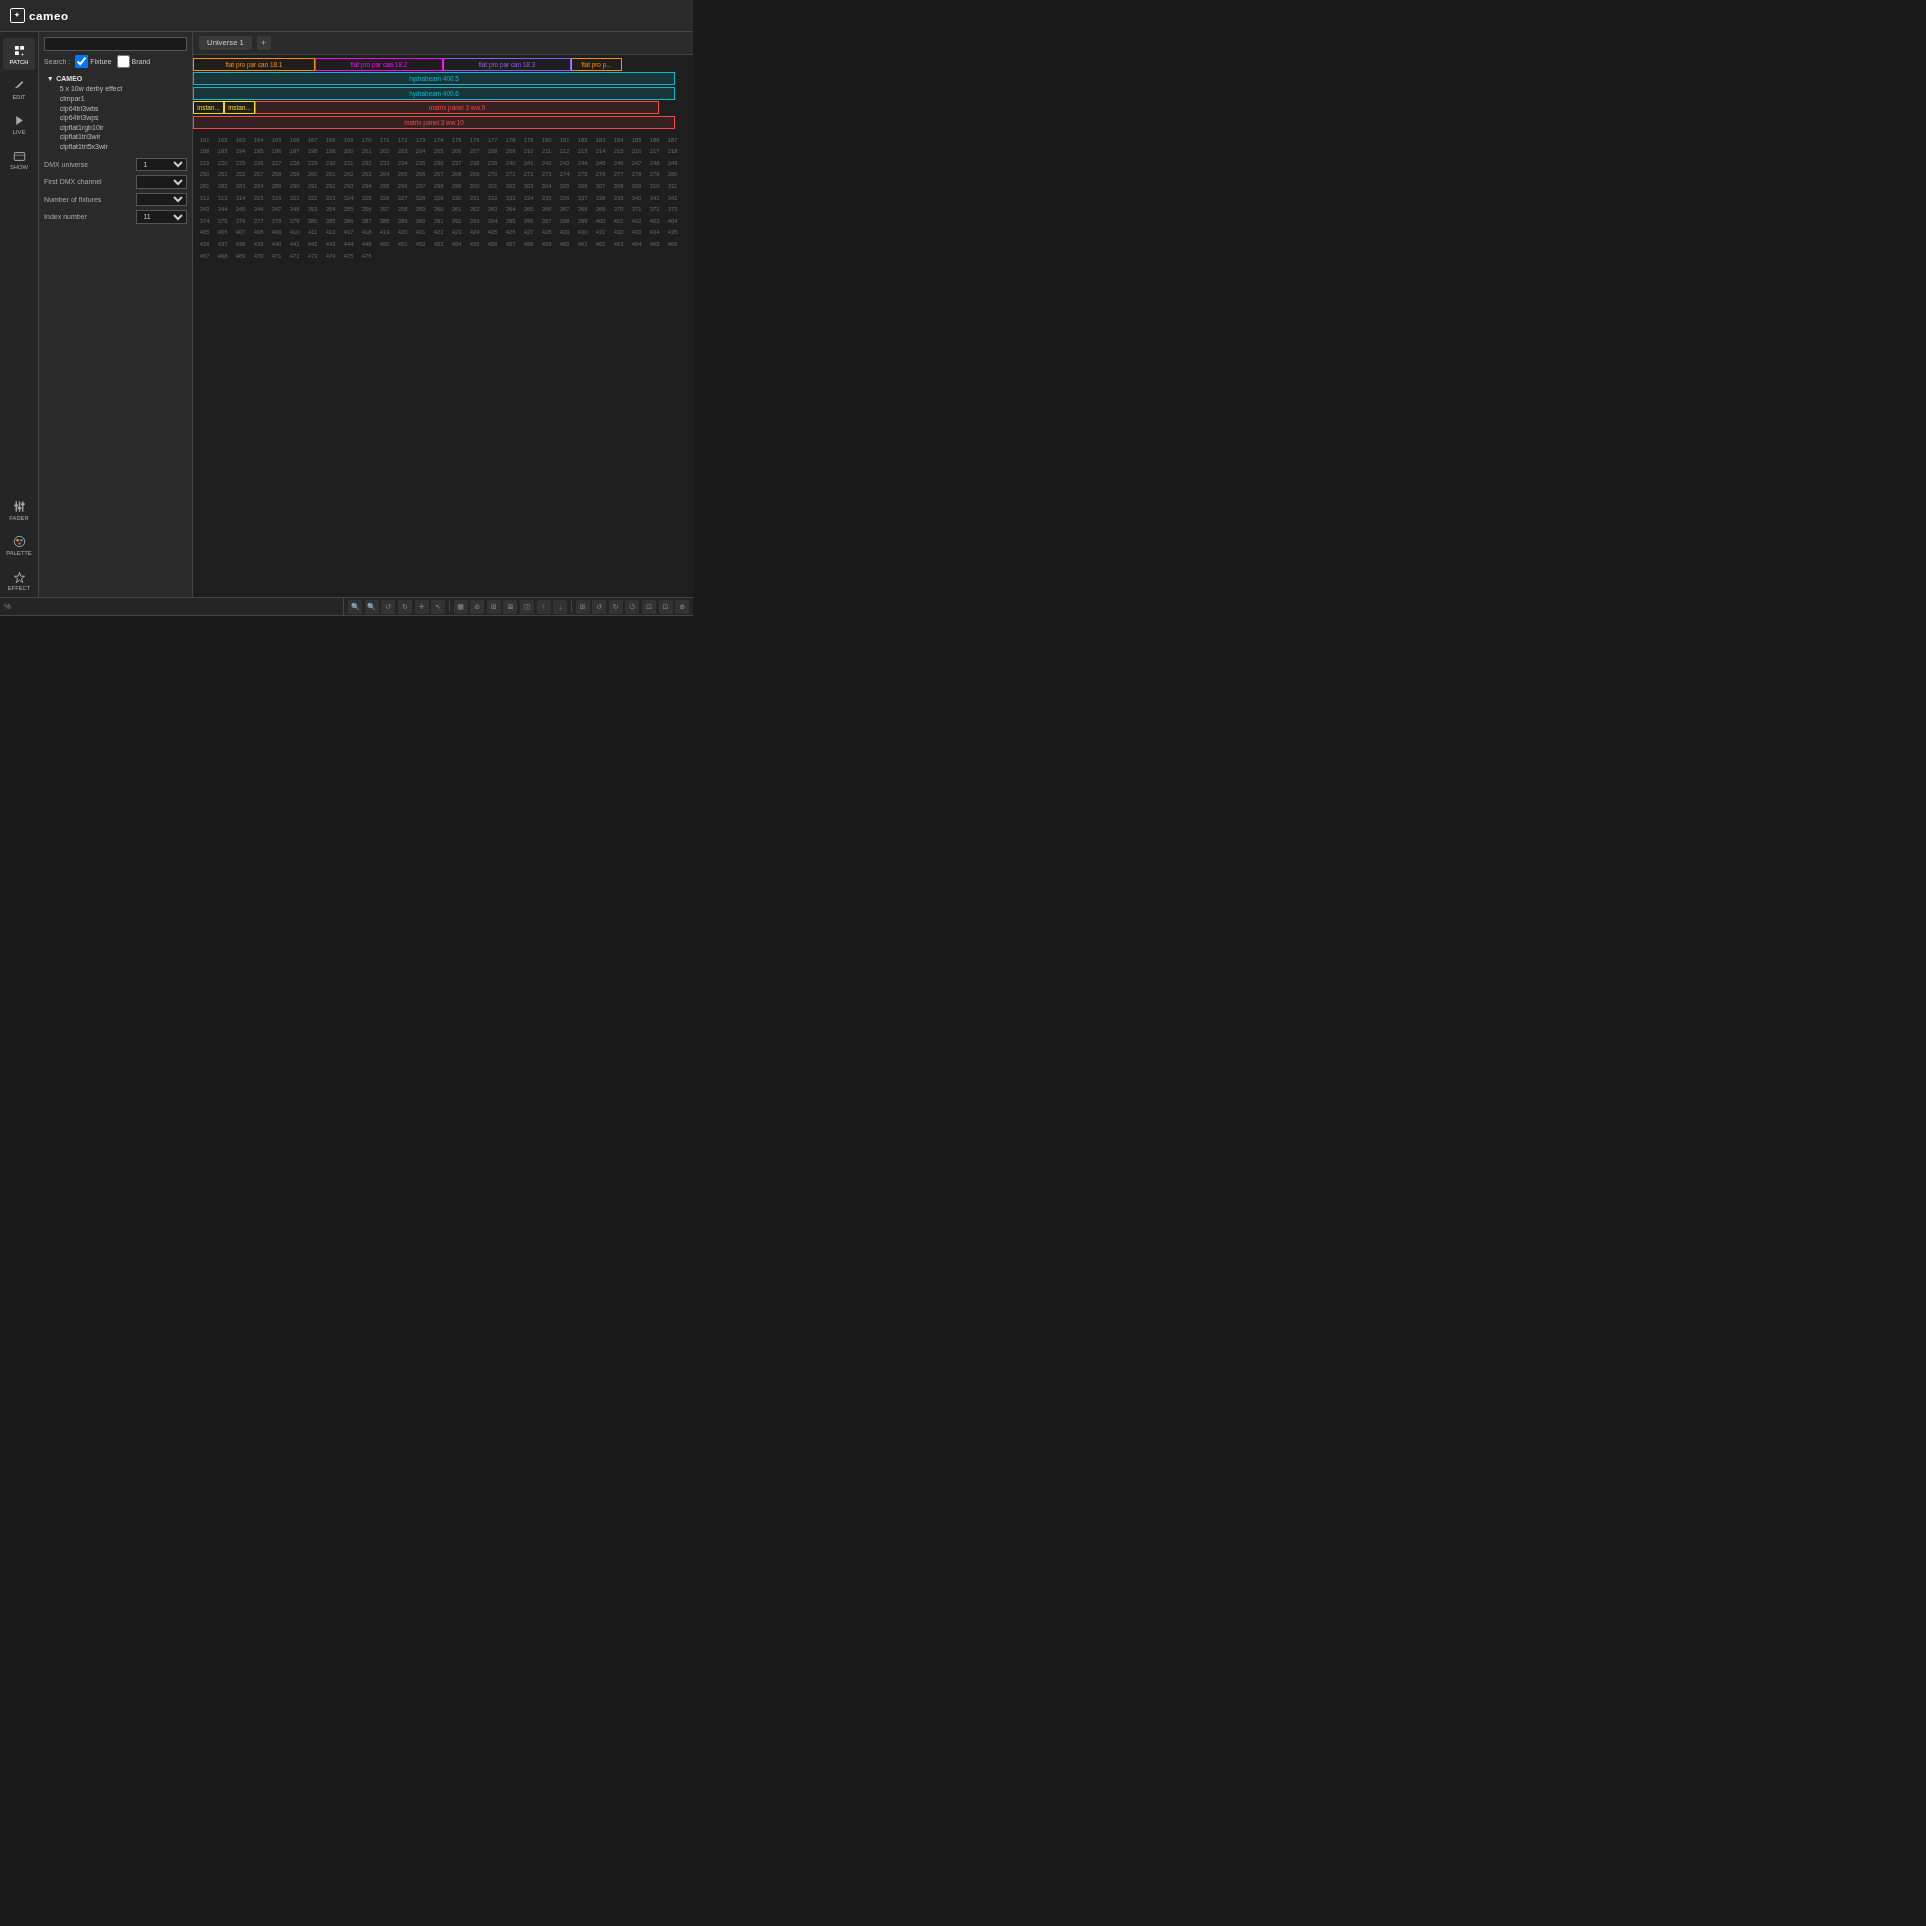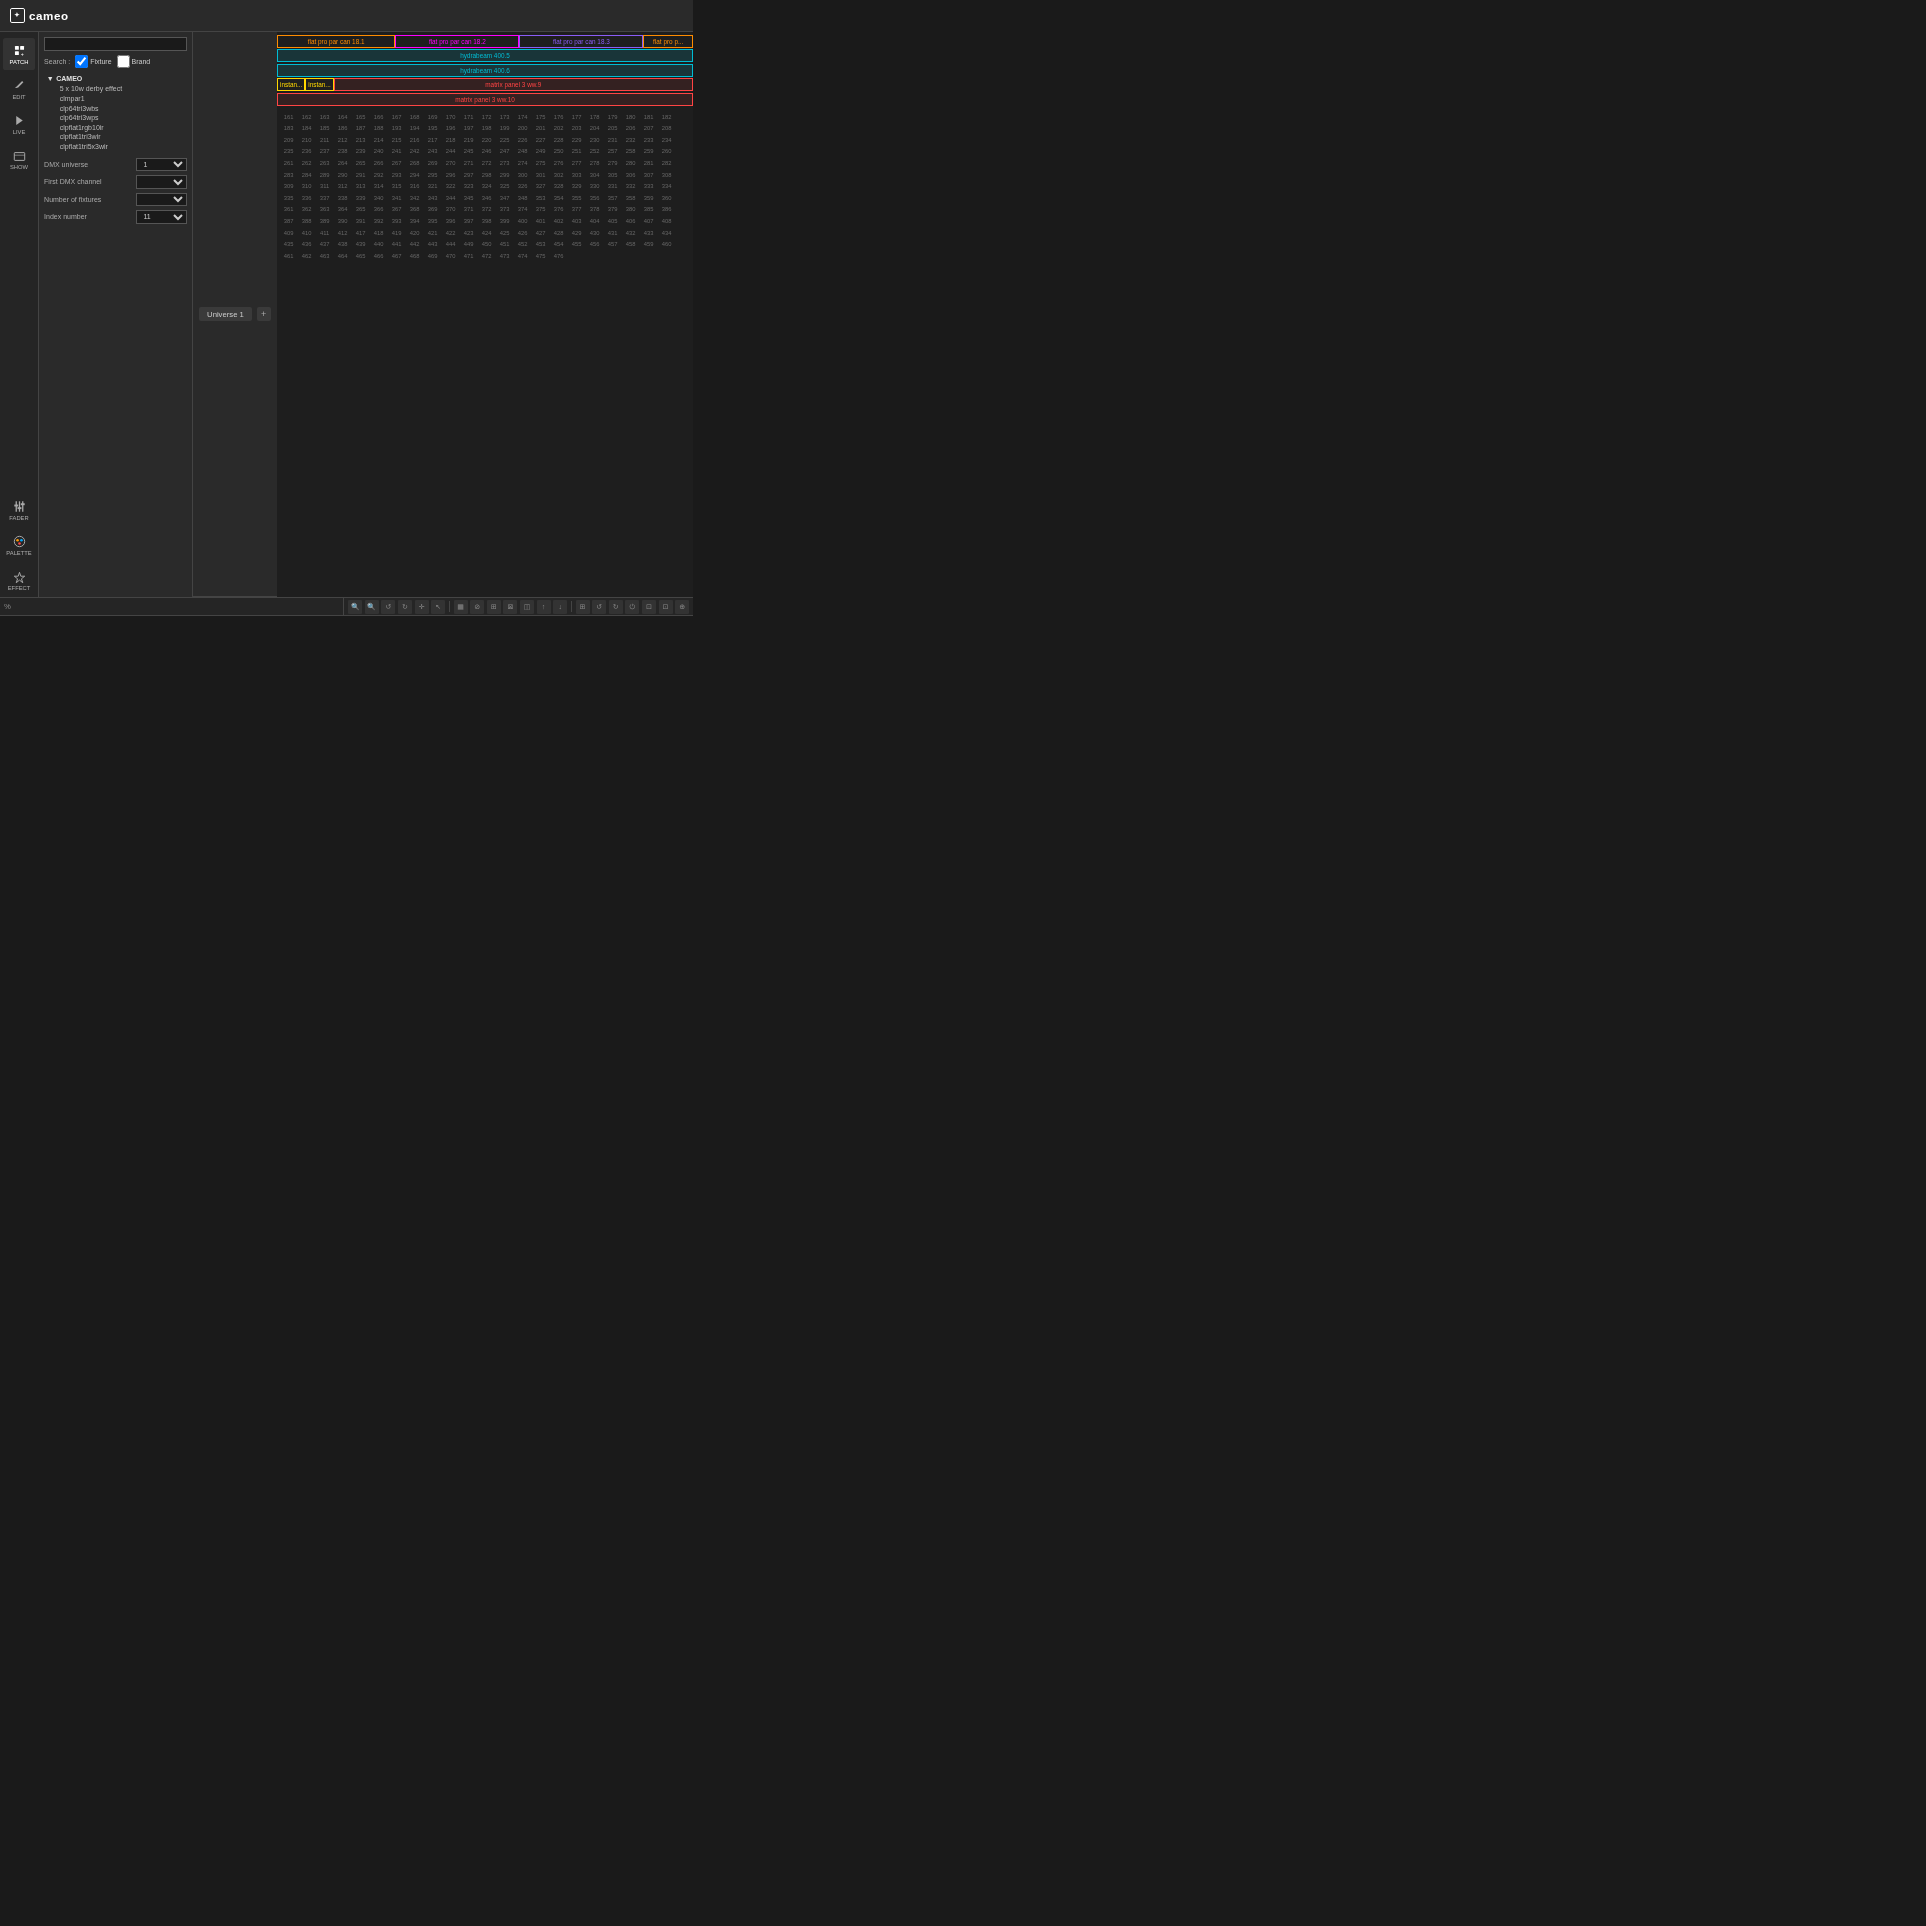--- a/index.html
+++ b/index.html
@@ -154,20 +154,21 @@
       color: #ccc;
       padding: 1.3px 2.6px;
       width: 51px;
       font-size: 7px;
     }
 
     
     .main-content {
       flex: 1;
       display: flex;
+      flex-direction: column;
       overflow: hidden;
     }
 
     
     .universe-header {
       background: #2a2a2a;
       padding: 3.9px 6.4px;
       display: flex;
       align-items: center;
       gap: 5.1px;

